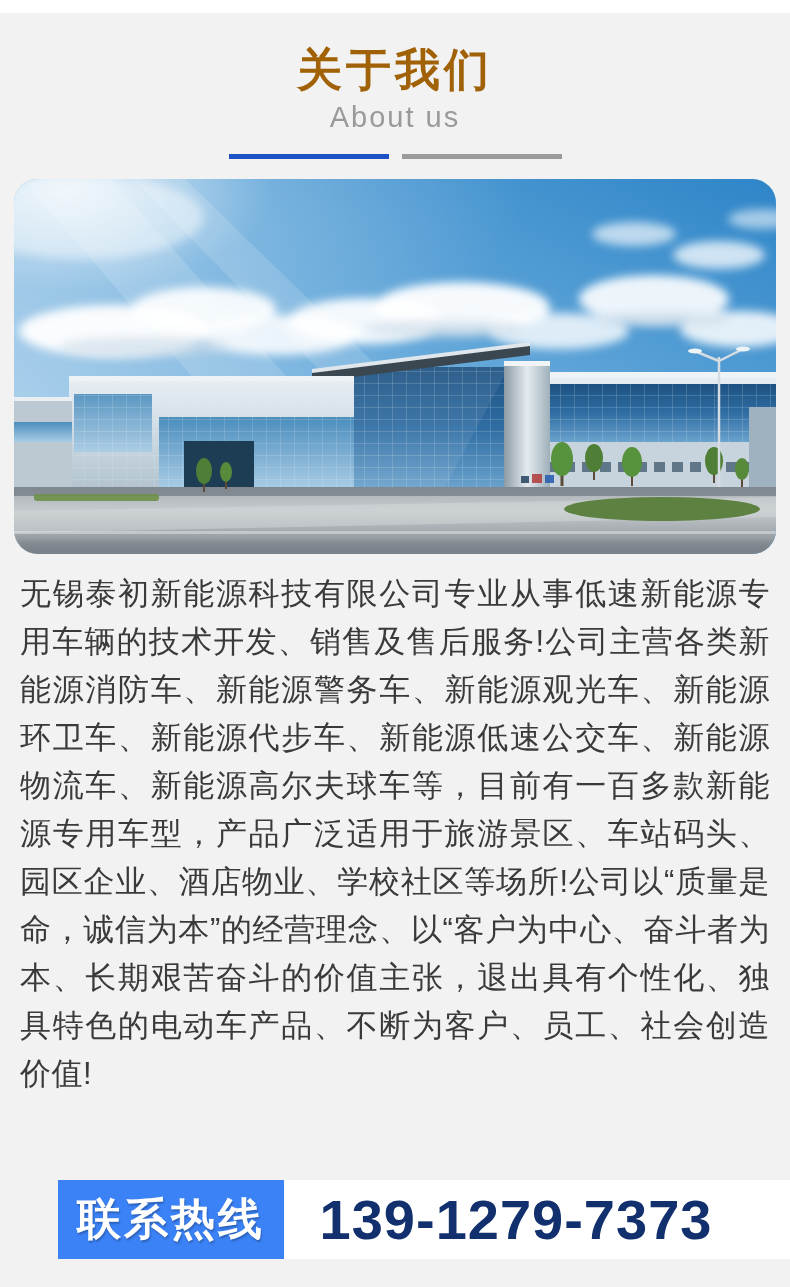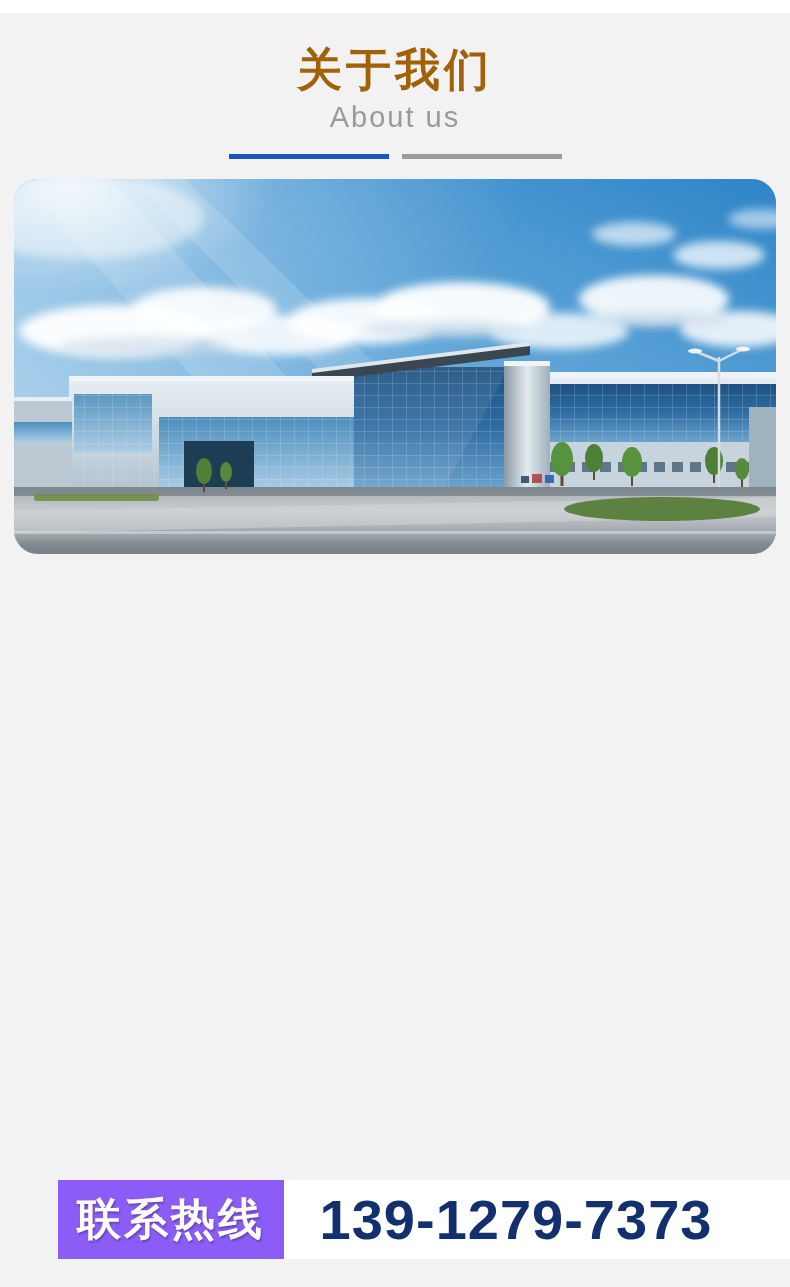--- a/index.html
+++ b/index.html
@@ -44,21 +44,21 @@
     text-align:justify;text-justify:inter-ideograph;
     letter-spacing:0.5px;
     font-weight:400;
   }
   
   .contact-bar{
     position:absolute;left:58px;right:0;top:1180px;height:79px;
     background:#ffffff;display:flex;align-items:stretch;
   }
   .contact-label{
-    width:226px;background:#8b5cf6;color:#ffffff;
+    width:226px;background:#3b82f6;color:#ffffff;
     display:flex;align-items:center;justify-content:center;
     font-size:44px;font-weight:bold;letter-spacing:3px;
     text-shadow:1px 2px 2px rgba(0,0,0,0.25);
   }
   .contact-phone{
     flex:1;display:flex;align-items:center;justify-content:center;
     padding-right:42px;
     font-size:56px;font-weight:bold;color:#12306e;
     letter-spacing:1px;
     font-family:"Liberation Sans","DejaVu Sans",sans-serif;
@@ -231,19 +231,20 @@
       <ellipse cx="681" cy="172" rx="7" ry="2.6" fill="#eef3f7"></ellipse>
       <ellipse cx="729" cy="170" rx="7" ry="2.6" fill="#eef3f7"></ellipse>
 
       <rect x="518" y="295" width="10" height="9" fill="#b03a3a" opacity="0.85"></rect>
       <rect x="531" y="296" width="9" height="8" fill="#2b5fae" opacity="0.9"></rect>
       <rect x="507" y="297" width="8" height="7" fill="#23425e" opacity="0.85"></rect>
     </svg>
   </figure>
 
 
+  <p class="about-body">无锡泰初新能源科技有限公司专业从事低速新能源专用车辆的技术开发、销售及售后服务!公司主营各类新能源消防车、新能源警务车、新能源观光车、新能源环卫车、新能源代步车、新能源低速公交车、新能源物流车、新能源高尔夫球车等，目前有一百多款新能源专用车型，产品广泛适用于旅游景区、车站码头、园区企业、酒店物业、学校社区等场所!公司以“质量是命，诚信为本”的经营理念、以“客户为中心、奋斗者为本、长期艰苦奋斗的价值主张，退出具有个性化、独具特色的电动车产品、不断为客户、员工、社会创造价值!</p>
 
   <div class="contact-bar">
     <div class="contact-label">联系热线</div>
     <div class="contact-phone">139-1279-7373</div>
   </div>
 
 </div>
 
 </body></html>

